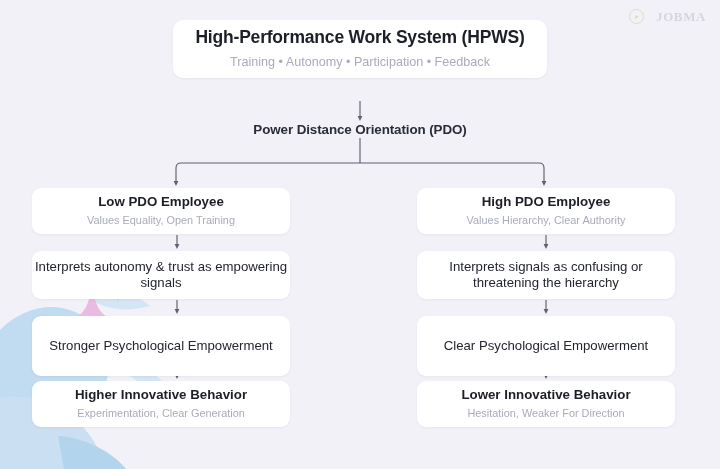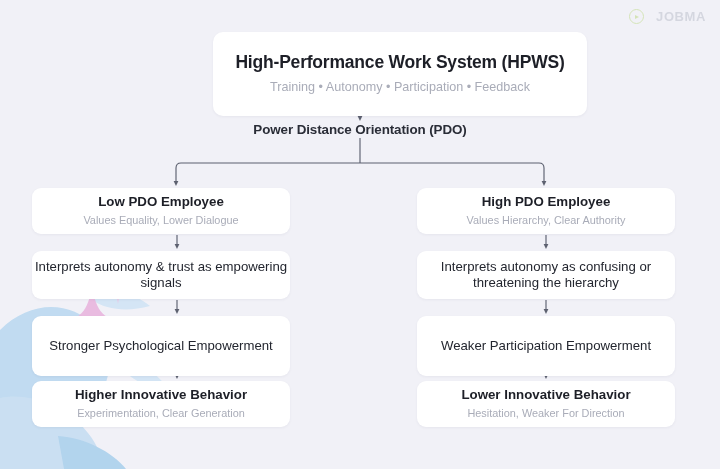--- a/index.html
+++ b/index.html
@@ -27,20 +27,21 @@
 
   
   #logo {
     position: absolute;
     top: 9px;
     right: 14px;
     display: flex;
     align-items: flex-start;
     gap: 12px;
     opacity: 0.5;
+    font-family: Liberation Serif, serif;
   }
   #logo .logo-mark {
     width: 13px; height: 13px;
     border-radius: 50%;
     border: 1.6px solid #b8d67a;
     display: flex;
     align-items: center;
     justify-content: center;
   }
   #logo .logo-mark .tri {
@@ -82,24 +83,23 @@
     color: #1d1f27;
     line-height: 1.22;
   }
   .node .subtitle {
     color: #a9acb8;
     line-height: 1.22;
   }
 
   
   #node-root {
-    left: 173px; top: 32px;
-    width: 374px; height: 84px;
+    left: 173px; top: 20px;
+    width: 374px; height: 58px;
     border-radius: 10px;
-    margin-left: 40px;
   }
   #node-root .title {
     font-size: 17.5px;
     font-weight: 700;
     letter-spacing: -0.2px;
   }
   #node-root .subtitle {
     font-size: 12.6px;
     font-weight: 400;
     margin-top: 7px;
@@ -205,21 +205,21 @@
 
   <div class="node" id="node-root">
     <div class="title">High-Performance Work System (HPWS)</div>
     <div class="subtitle">Training • Autonomy • Participation • Feedback</div>
   </div>
 
   <div id="node-mediator">Power Distance Orientation (PDO)</div>
 
   <div class="node branch-node col-left row-a">
     <div class="title">Low PDO Employee</div>
-    <div class="subtitle">Values Equality, Lower Dialogue</div>
+    <div class="subtitle">Values Equality, Open Training</div>
   </div>
 
   <div class="node branch-node col-left row-b">
     <div class="title">Interprets autonomy &amp; trust as empowering signals</div>
   </div>
 
   <div class="node branch-node col-left row-c">
     <div class="title">Stronger Psychological Empowerment</div>
   </div>
 
@@ -227,25 +227,25 @@
     <div class="title">Higher Innovative Behavior</div>
     <div class="subtitle">Experimentation, Clear Generation</div>
   </div>
 
   <div class="node branch-node col-right row-a">
     <div class="title">High PDO Employee</div>
     <div class="subtitle">Values Hierarchy, Clear Authority</div>
   </div>
 
   <div class="node branch-node col-right row-b">
-    <div class="title">Interprets autonomy as confusing or threatening the hierarchy</div>
+    <div class="title">Interprets signals as confusing or threatening the hierarchy</div>
   </div>
 
   <div class="node branch-node col-right row-c">
-    <div class="title">Weaker Participation Empowerment</div>
+    <div class="title">Clear Psychological Empowerment</div>
   </div>
 
   <div class="node branch-node col-right row-d">
     <div class="title">Lower Innovative Behavior</div>
     <div class="subtitle">Hesitation, Weaker For Direction</div>
   </div>
 
 </div>
 
 </body></html>

